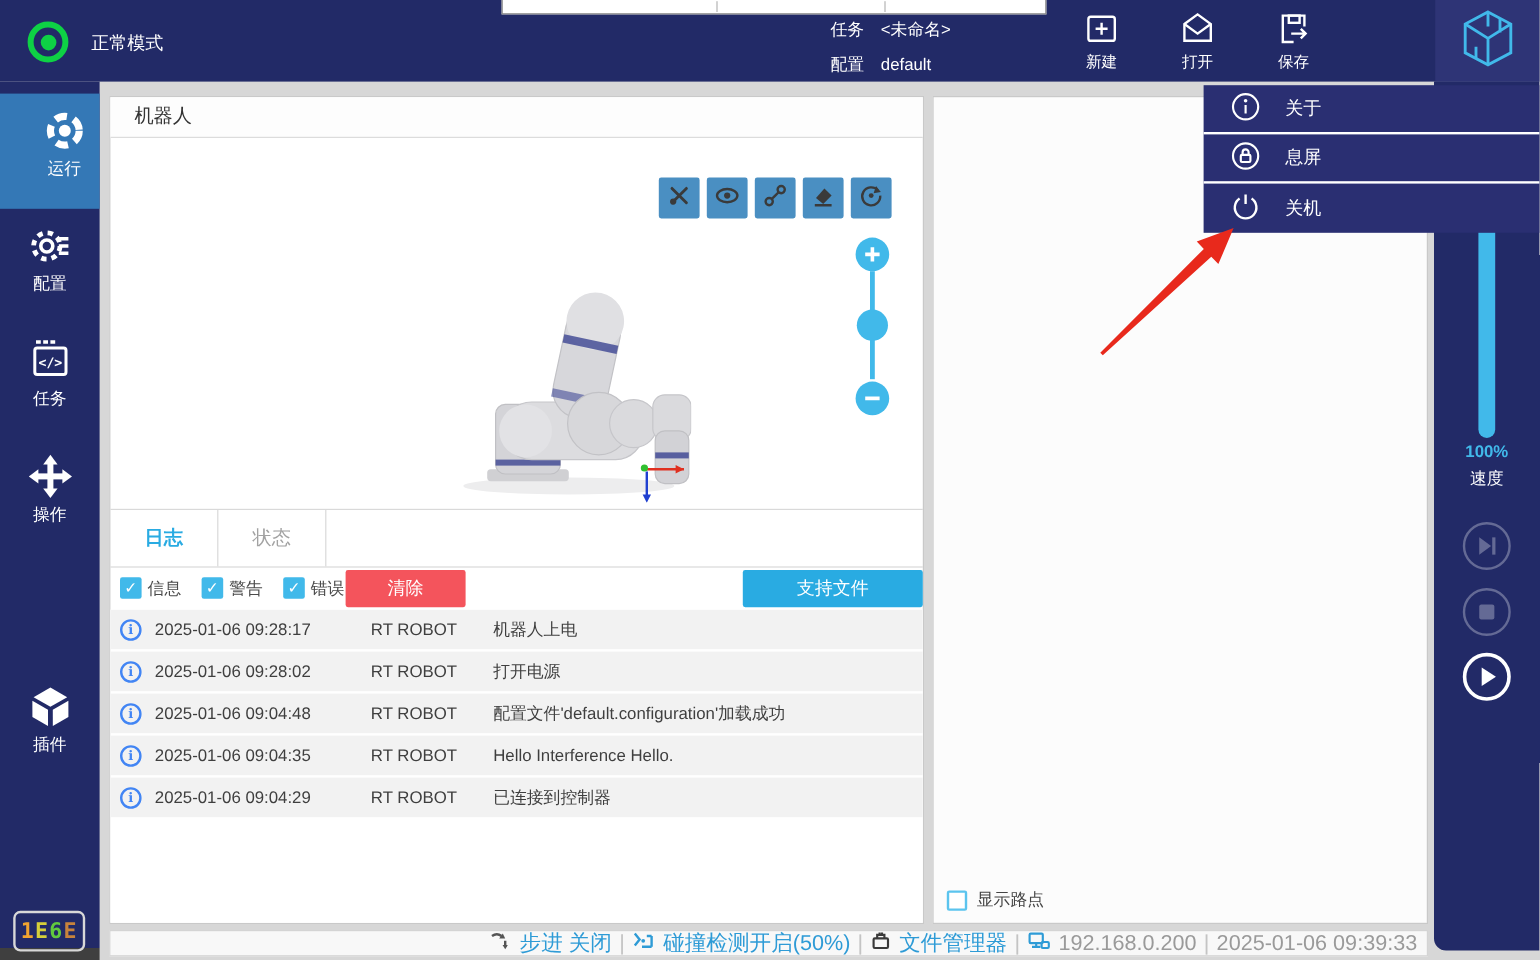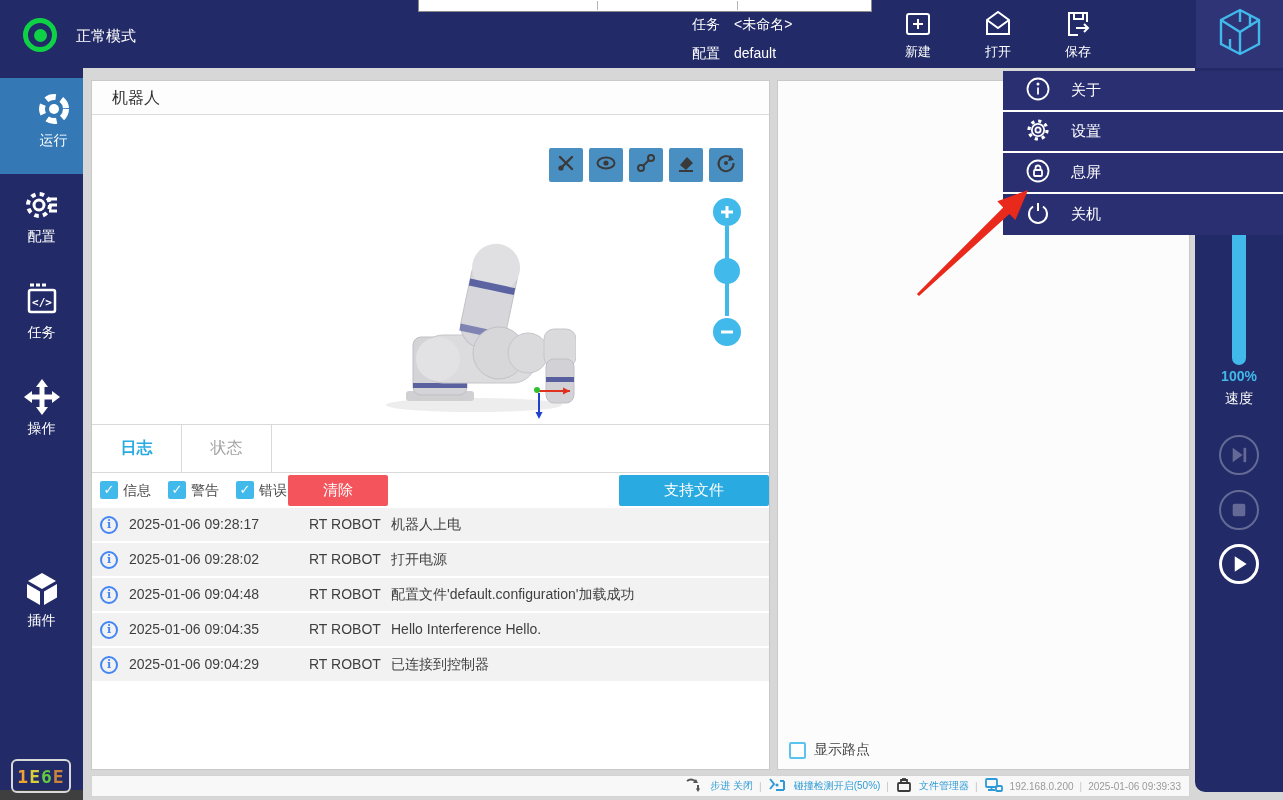--- a/index.html
+++ b/index.html
@@ -57,34 +57,34 @@
   .btn { position:absolute; top:2px; height:31px; border-radius:2px; color:#fff; font-size:15px;
          display:flex; align-items:center; justify-content:center; cursor:pointer; }
   .btn.red { left:196px; width:100px; background:#f4545c; }
   .btn.blue { left:527px; width:150px; background:#29abe2; }
   .log-list { left:0; top:427px; width:677px; height:261px; background:#fff; overflow:hidden; }
   .log-row { position:relative; height:33px; margin-bottom:2px; background:#f2f2f2; font-size:14px; color:#3f3f3f; }
   .log-row > span { position:absolute; top:8px; }
   .log-ico { position:absolute; left:8px; top:7px; width:18px; height:18px; border:2px solid #4285f4; border-radius:50%;
              color:#4285f4; font-size:11px; font-weight:bold; text-align:center; line-height:14px; font-family:"DejaVu Serif", serif; }
   .log-ico::before { content:"i"; }
-  .log-time { left:37px; } .log-src { left:217px; } .log-msg { left:299px;text-align:right; }
+  .log-time { left:37px; } .log-src { left:217px; } .log-msg { left:319px;text-align:right; }
 
   
   .vars-panel { left:777px; top:80px; width:413px; height:690px; background:#fcfcfc; }
   .vars-header { height:26px; background:#f1f1f1; border-bottom:1px solid #d5d5d5; position:relative; }
   .vars-title { position:absolute; left:0; top:0; width:226px; height:26px; display:flex; gap:10px;
                 align-items:center; justify-content:center; font-size:15px; font-weight:bold; color:#333; }
   .wp-row { position:absolute; left:11px; top:660px; display:flex; align-items:center; gap:8px; }
   .wp-box { width:17px; height:17px; border:2px solid #5bc4ee; border-radius:2px; background:#fff; cursor:pointer; }
   .wp-lbl { font-size:14px; color:#444; }
 
   
   .statusbar { left:91px; top:775px; width:1099px; height:22px; background:#f8f8f8; border:1px solid #d4d4d4;
-               display:flex; align-items:center; justify-content:flex-end; gap:6px; padding-right:8px; font-size:10px; }
+               display:flex; align-items:center; justify-content:flex-end; gap:6px; padding-right:8px; font-size:18px; }
   .sb-blue { color:#2e9bd6; } .sb-gray { color:#9a9a9a; } .sb-sep { color:#c4c4c4; }
 
   
   .speed-strip { left:1195px; top:68px; width:88px; height:724px; background:#222a67; border-bottom-left-radius:10px; z-index:1; }
   .speed-track { position:absolute; left:37px; top:30px; width:14px; height:267px; background:#41b9ea; border-radius:7px; cursor:pointer; }
   .speed-val { position:absolute; left:0; top:300px; width:88px; text-align:center; color:#41b9ea; font-size:14px; font-weight:bold; }
   .speed-lbl { position:absolute; left:0; top:322px; width:88px; text-align:center; color:#fff; font-size:14px; }
   .pb-btn { position:absolute; left:24px; width:40px; height:40px; border-radius:50%; cursor:pointer; }
   .pb-dim { border:2px solid rgba(255,255,255,.30); }
   .pb-lit { border:3px solid #ffffff; }
@@ -419,29 +419,20 @@
     <span>
       <svg width="26" height="26" viewBox="0 0 26 26" fill="none" stroke="#fff" stroke-width="1.8">
         <circle cx="13" cy="13" r="10.5"></circle>
           <path d="M13 11.5 V18.5"></path>
           <circle cx="13" cy="8" r="1.5" fill="#fff" stroke="none"></circle>
       </svg></span>
     <span>关于</span>
   </div>
   <div class="menu-item">
     <span>
-      <svg width="26" height="26" viewBox="0 0 26 26" fill="none" stroke="#fff">
-        <circle cx="13" cy="13" r="9" stroke-width="3.2" stroke-dasharray="3.2 3.85"></circle>
-        <circle cx="13" cy="13" r="6.2" stroke-width="1.8"></circle>
-          <circle cx="13" cy="13" r="2.6" stroke-width="1.8"></circle>
-      </svg></span>
-    <span>设置</span>
-  </div>
-  <div class="menu-item">
-    <span>
       <svg width="26" height="26" viewBox="0 0 26 26" fill="none" stroke="#fff" stroke-width="1.8">
         <circle cx="13" cy="13" r="10.5"></circle>
         <rect x="9" y="12" width="8" height="6" rx="1"></rect>
         <path d="M10.5 12 V10 a2.5 2.5 0 0 1 5 0 V12"></path>
       </svg></span>
     <span>息屏</span>
   </div>
   <div class="menu-item">
     <span>
       <svg width="26" height="26" viewBox="0 0 26 26" fill="none" stroke="#fff" stroke-width="2">

